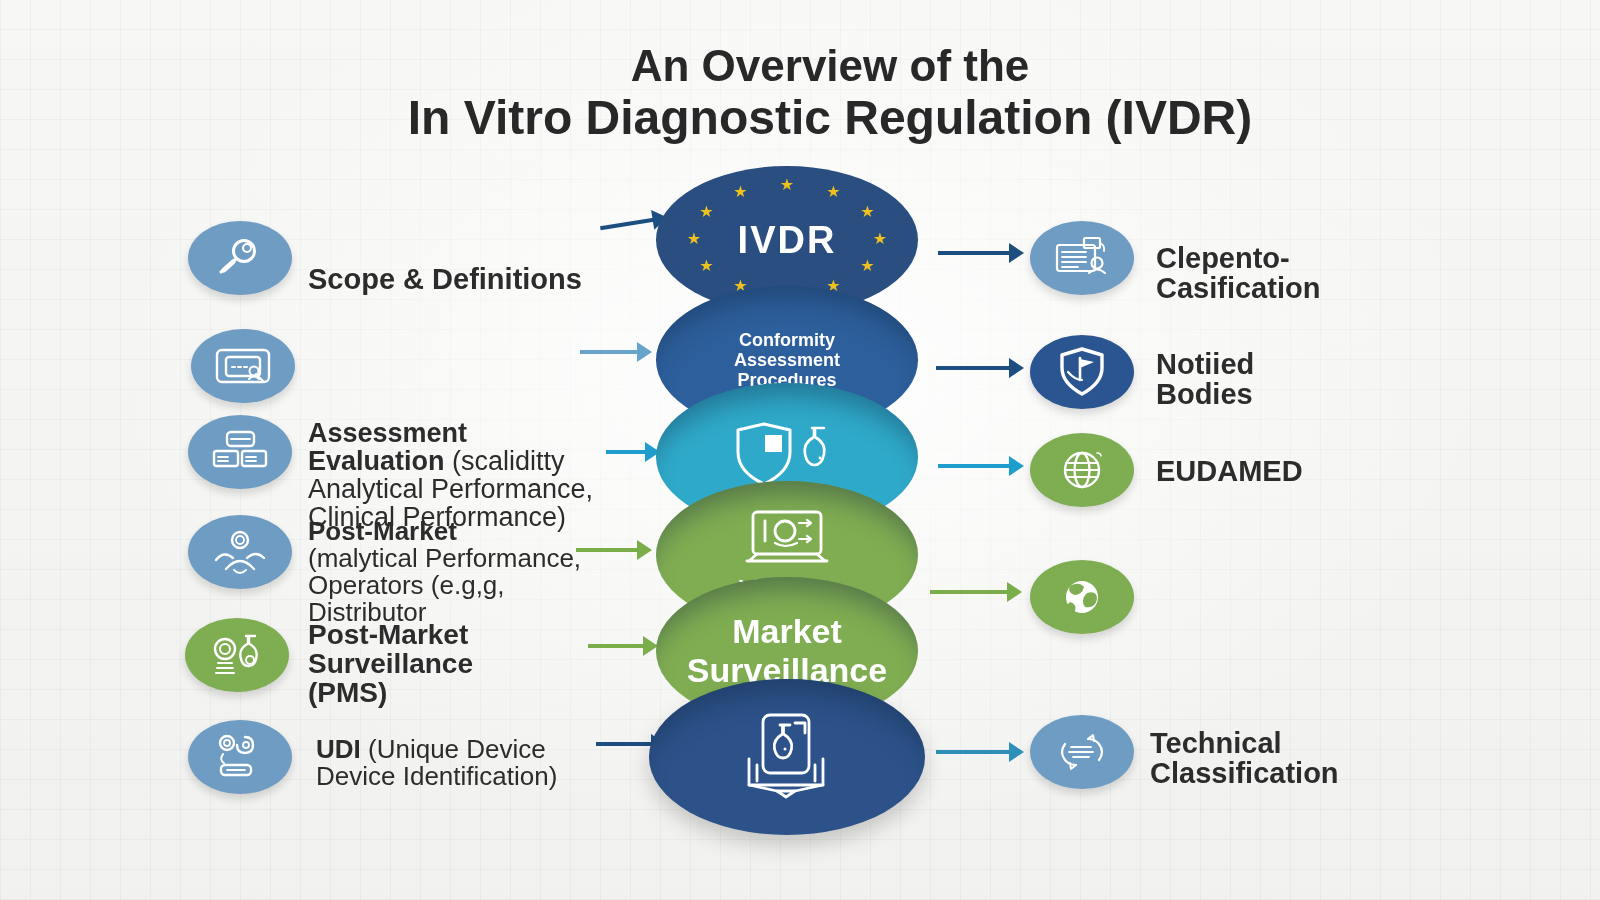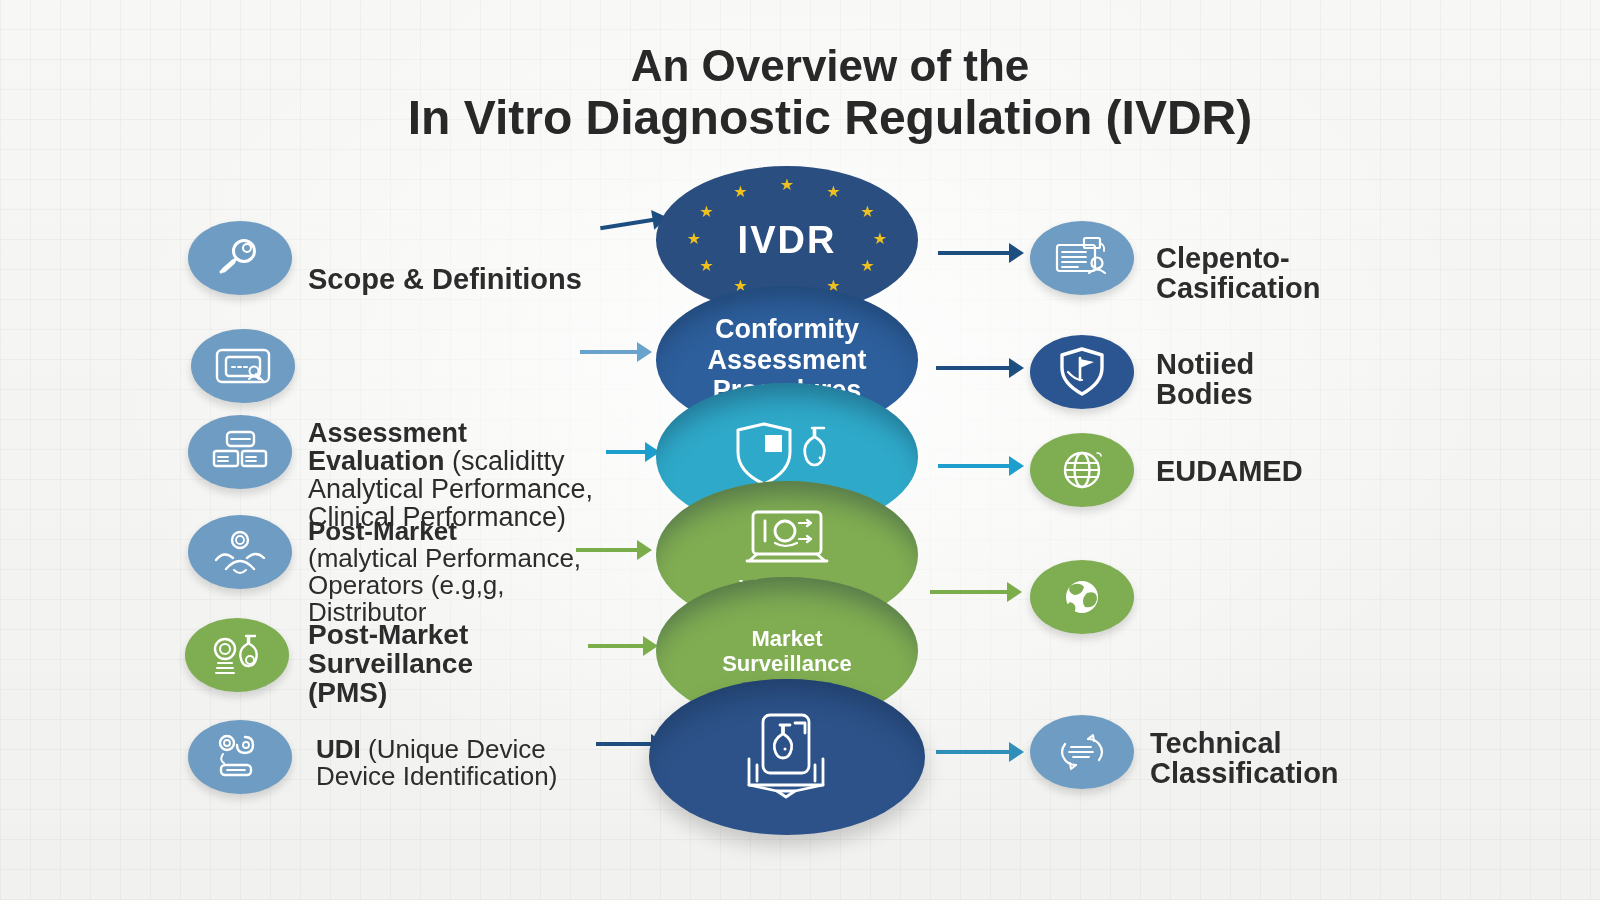--- a/index.html
+++ b/index.html
@@ -15,24 +15,24 @@
   .title{position:absolute; top:44px; left:30px; width:1600px; text-align:center; font-weight:700; color:#282828;}
   .title .t1{font-size:44px; line-height:1.0;}
   .title .t2{font-size:48px; line-height:1.0; margin-top:6px;}
 
   
   .stack-circle{position:absolute; width:262px; height:148px; border-radius:50%;
     display:flex; flex-direction:column; align-items:center; justify-content:center;
     color:#fff; text-align:center;}
   .shade{box-shadow: inset 0 24px 26px -12px rgba(15,35,60,.38);}
   .c1{left:656px; top:166px; background:var(--blue1); z-index:1;}
-  .c2{left:656px; top:286px; background:var(--blue2); z-index:2; font-size:27px; font-weight:700; line-height:1.13;}
+  .c2{left:656px; top:286px; background:var(--blue2); z-index:2; font-size:18px; font-weight:700; line-height:1.13;}
   .c3{left:656px; top:383px; background:var(--teal);  z-index:3;}
   .c4{left:656px; top:481px; background:var(--green); z-index:4;}
-  .c5{left:656px; top:577px; background:var(--green); z-index:5; font-size:22px; font-weight:700; line-height:1.15;}
+  .c5{left:656px; top:577px; background:var(--green); z-index:5; font-size:34px; font-weight:700; line-height:1.15;}
   .c6{left:649px; top:679px; width:276px; height:156px; background:var(--blue6); z-index:6;
       filter:drop-shadow(0 10px 10px rgba(0,0,0,.18));}
   .ivdr-label{font-size:38px; font-weight:700; letter-spacing:2px; z-index:2;}
   .star-layer{position:absolute; inset:0;}
   .star{position:absolute; width:18px; height:18px; line-height:18px; text-align:center;}
   .star::before{content:"★"; color:var(--gold); font-size:16px;}
   .vig-label{font-size:22px; font-weight:700; margin-top:4px;}
 
   
   .icon-ellipse{position:absolute; width:104px; height:74px; border-radius:50%;

